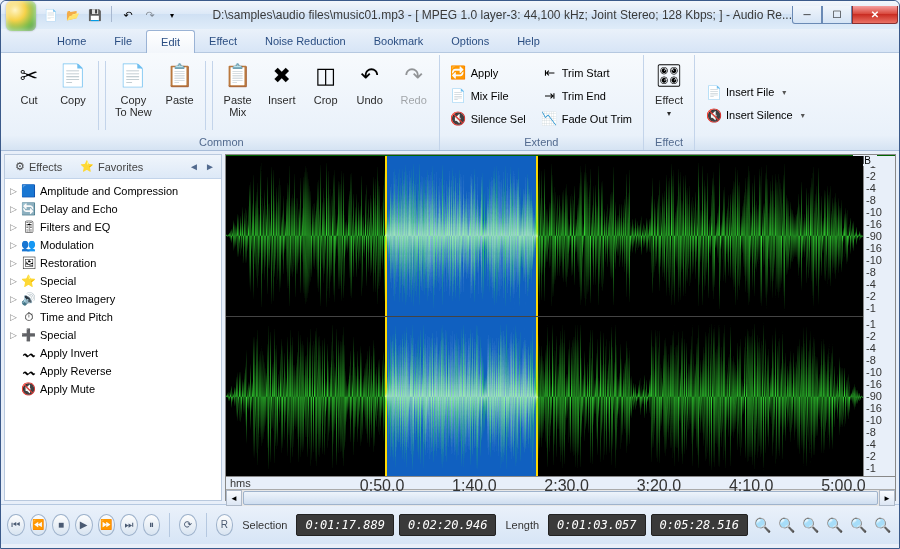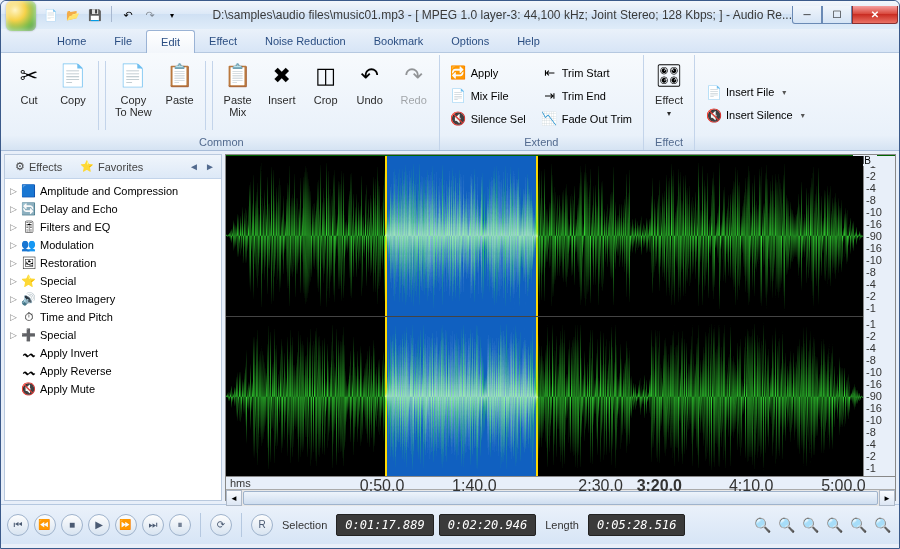--- a/index.html
+++ b/index.html
@@ -338,22 +338,22 @@
             <div>-2</div>
             <div>-1</div>
           </div>
       </div>
     </div>
     <div class="time-ruler">
       <span class="hms">hms</span>
       <div id="ticks" style="position:relative;flex:1;height:100%">
           <span class="time-tick" style="left: 12.1212%;">0:50.0</span>
           <span class="time-tick" style="left: 27.2727%;">1:40.0</span>
-          <span class="time-tick" style="left: 42.4242%; margin-left: 34px;">2:30.0</span>
-          <span class="time-tick" style="left: 57.5758%; font-weight: bold;">3:20.0</span>
+          <span class="time-tick" style="left: 42.4242%;">2:30.0</span>
+          <span class="time-tick" style="left: 57.5758%;">3:20.0</span>
           <span class="time-tick" style="left: 72.7273%;">4:10.0</span>
           <span class="time-tick" style="left: 87.8788%;">5:00.0</span>
         </div>
     </div>
     <div class="hscroll">
       <div class="arr">◄</div>
       <div class="thumb"></div>
       <div class="arr">►</div>
     </div>
   </div>
@@ -368,20 +368,21 @@
   <div class="pbtn">⏭</div>
   <div class="pbtn">⏸</div>
   <div class="status-sep"></div>
   <div class="pbtn">⟳</div>
   <div class="status-sep"></div>
   <div class="pbtn">R</div>
   <div class="status-label">Selection</div>
   <div class="timecode">0:01:17.889</div>
   <div class="timecode">0:02:20.946</div>
   <div class="status-label">Length</div>
+  <div class="timecode">0:01:03.057</div>
   <div class="timecode">0:05:28.516</div>
   <div class="zoom-btns">
     <div class="zbtn">🔍</div>
     <div class="zbtn">🔍</div>
     <div class="zbtn">🔍</div>
     <div class="zbtn">🔍</div>
     <div class="zbtn">🔍</div>
     <div class="zbtn">🔍</div>
   </div>
 </div>

